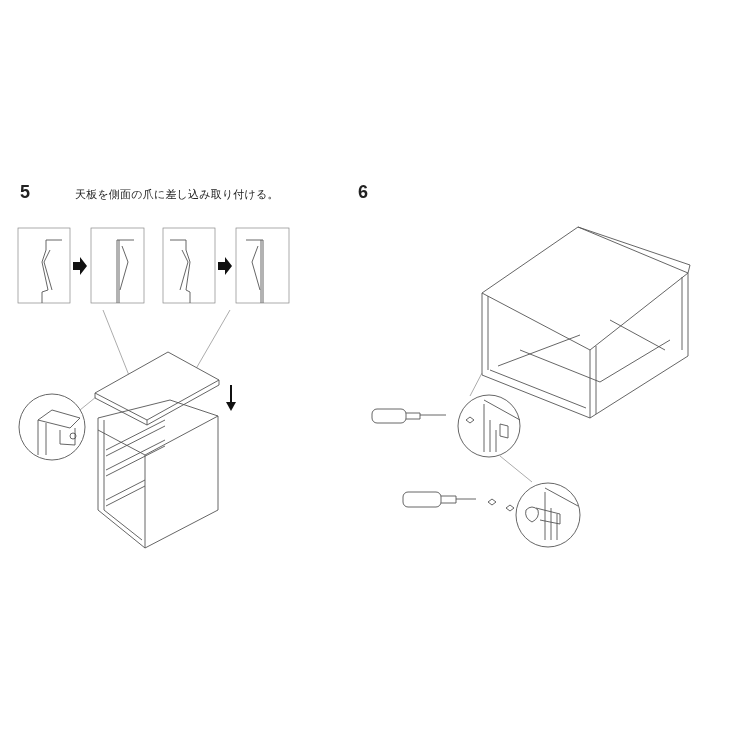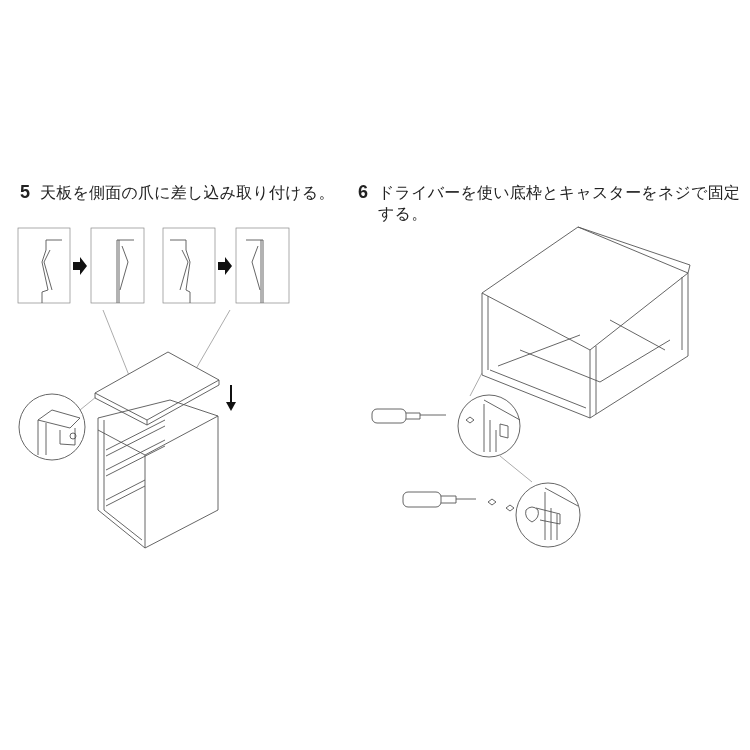--- a/index.html
+++ b/index.html
@@ -1,35 +1,34 @@
 <!DOCTYPE html>
 <html><head>
 <meta charset="utf-8">
 <style>
   html,body{margin:0;padding:0;background:#fff;}
   #root{position:relative;width:750px;height:750px;background:#fff;overflow:hidden;font-family:"DejaVu Sans",sans-serif;}
   .step{position:absolute;display:flex;align-items:baseline;color:#222;}
   .step .num{font-family:"Liberation Sans",sans-serif;font-weight:bold;font-size:18px;margin-right:10px;}
-  .step .txt{font-size:16px;letter-spacing:0.2px;}
+  .step .txt{font-size:11px;letter-spacing:0.2px;margin-left:35px;}
   svg{position:absolute;left:0;top:0;}
   svg .l{stroke:#555;stroke-width:0.9;fill:none;}
   svg .t{stroke:#888;stroke-width:0.7;fill:none;}
   svg .w{stroke:#555;stroke-width:0.9;fill:#fff;}
 </style>
 </head>
 <body>
 
 <div id="root">
   <div class="step" style="left:20px;top:182px;">
     <span class="num">5</span>
     <span class="txt">天板を側面の爪に差し込み取り付ける。</span>
   </div>
   <div class="step" style="left:358px;top:182px;">
     <span class="num">6</span>
-    <span class="txt">ドライバーを使い底枠とキャスターをネジで固定する。</span>
   </div>
 
   <svg width="750" height="750" viewBox="0 0 750 750">
 
     <g>
       <rect class="t" x="18" y="228" width="52" height="75"></rect>
       <rect class="t" x="91" y="228" width="53" height="75"></rect>
       <rect class="t" x="163" y="228" width="52" height="75"></rect>
       <rect class="t" x="236" y="228" width="53" height="75"></rect>
 

